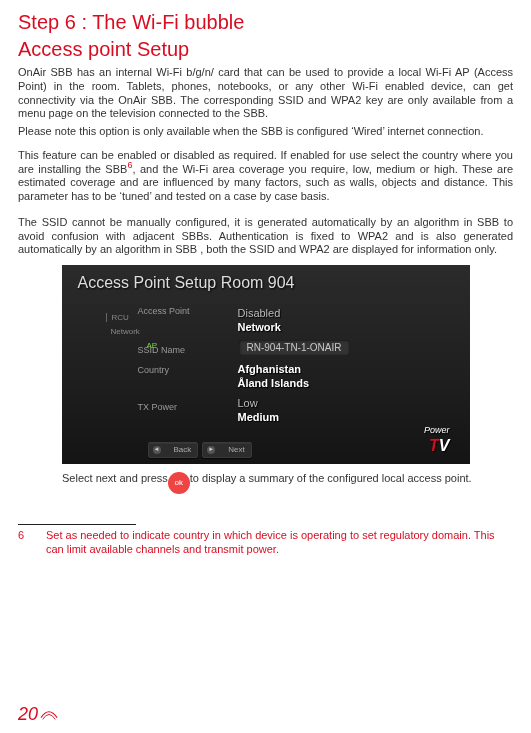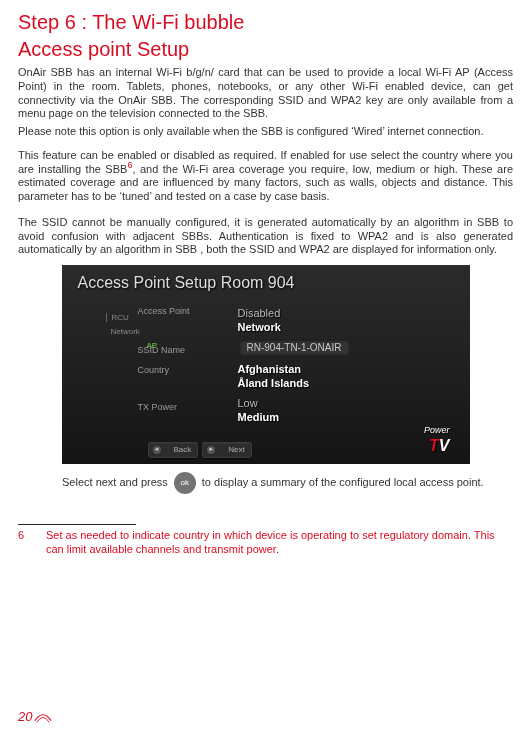--- a/index.html
+++ b/index.html
@@ -168,28 +168,27 @@
   }
   .power-logo .tv {
     font-size: 16px;
     font-weight: bold;
     font-style: italic;
   }
   .power-logo .tv .red { color: #d90d21; }
 
   .caption-row {
     display: flex;
-    align-items: center;
-    gap: 6px;
+    align-items: flex-start;
     margin: 6px 0 18px 44px;
     font-size: 11px;
   }
   .ok-btn {
     width: 22px; height: 22px;
-    background: #737373;
+    background: #ef4444;
     border-radius: 50%;
     color: #fff;
     display: inline-flex;
     align-items: center;
     justify-content: center;
     font-size: 8px;
   }
 
   .rule {
     width: 118px;
@@ -205,21 +204,21 @@
     line-height: 1.25;
     padding-right: 10px;
   }
   .footnote .fn-num { width: 12px; flex: 0 0 12px; }
 
   .page-num {
     position: absolute;
     left: 18px;
     bottom: 8px;
     color: #d90d21;
-    font-size: 13px;
+    font-size: 18px;
     font-style: italic;
     display: flex;
     align-items: center;
   }
   .page-num .arc {
     width: 18px;
     height: 14px;
     margin-left: 2px;
   }
 </style>

